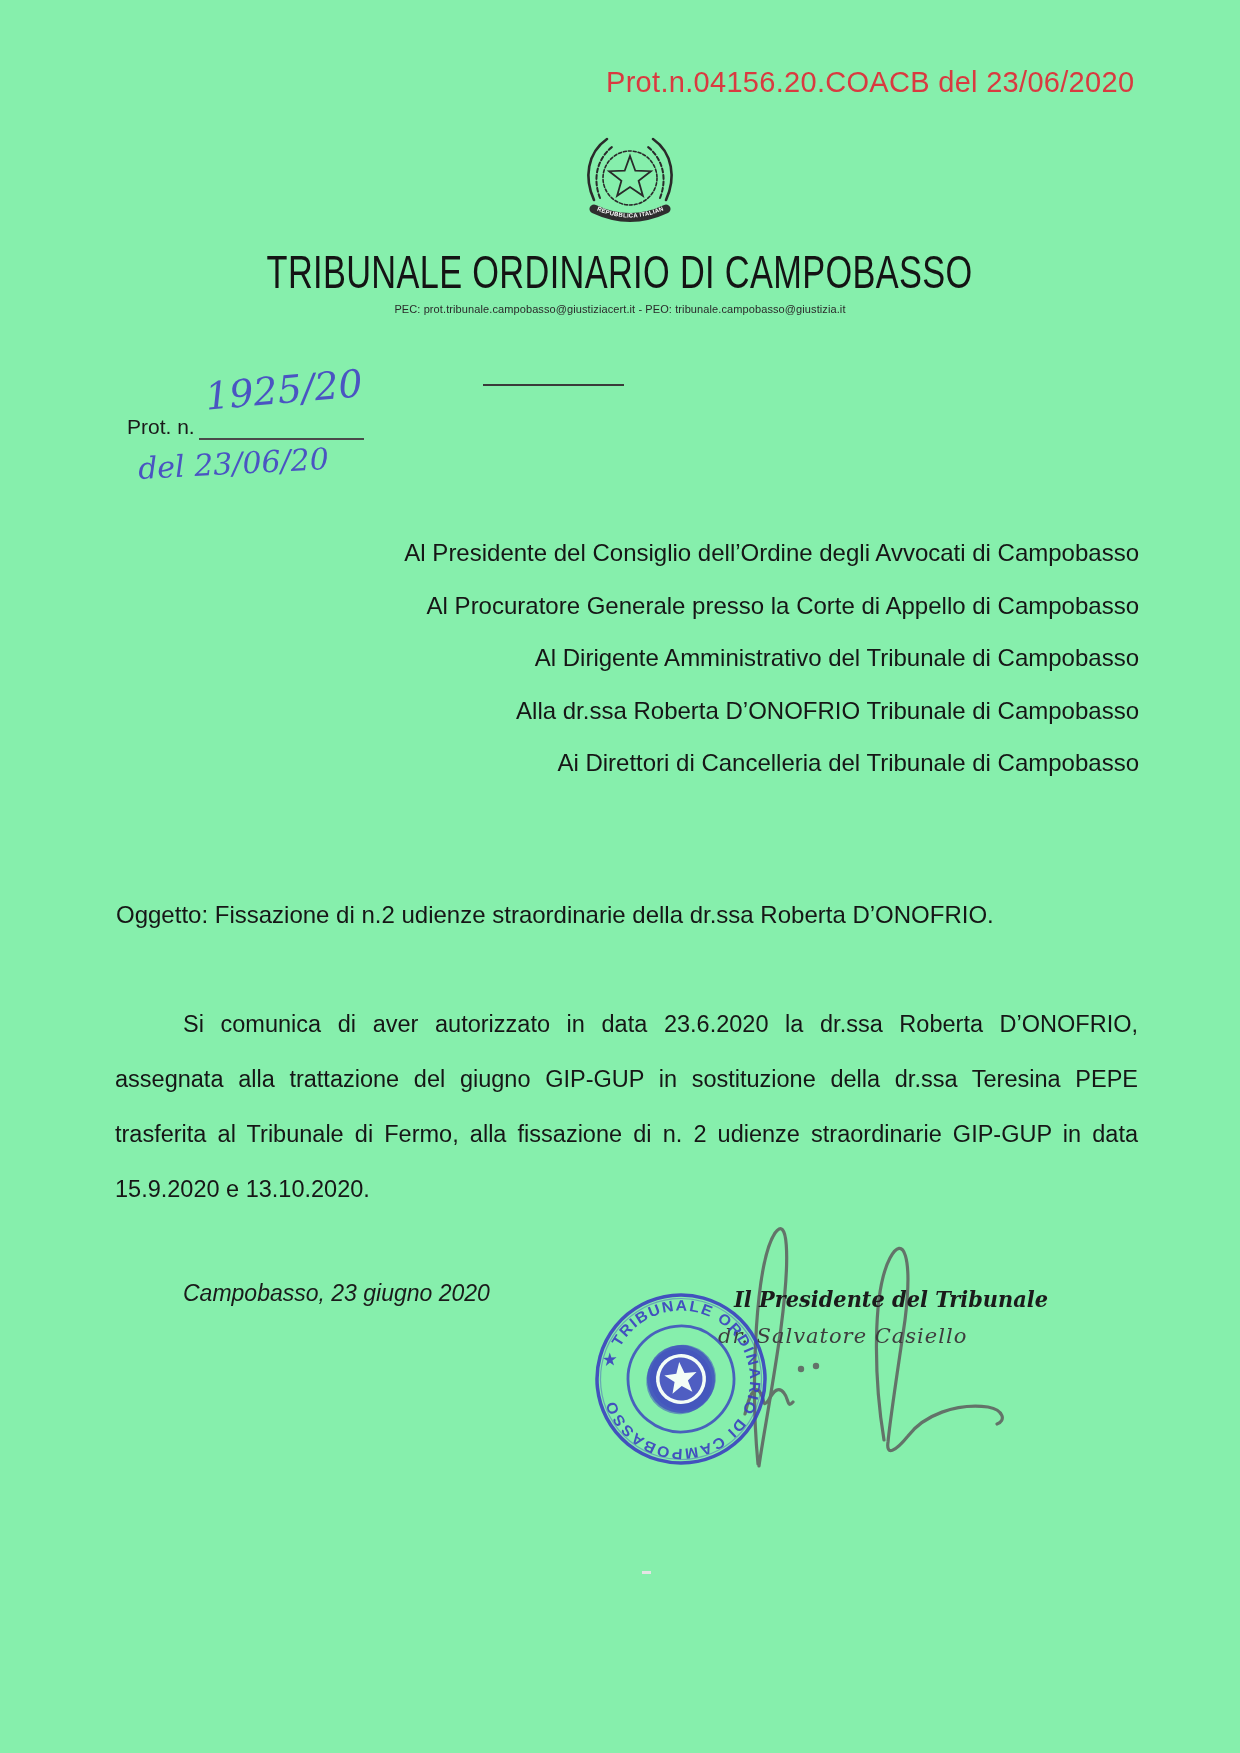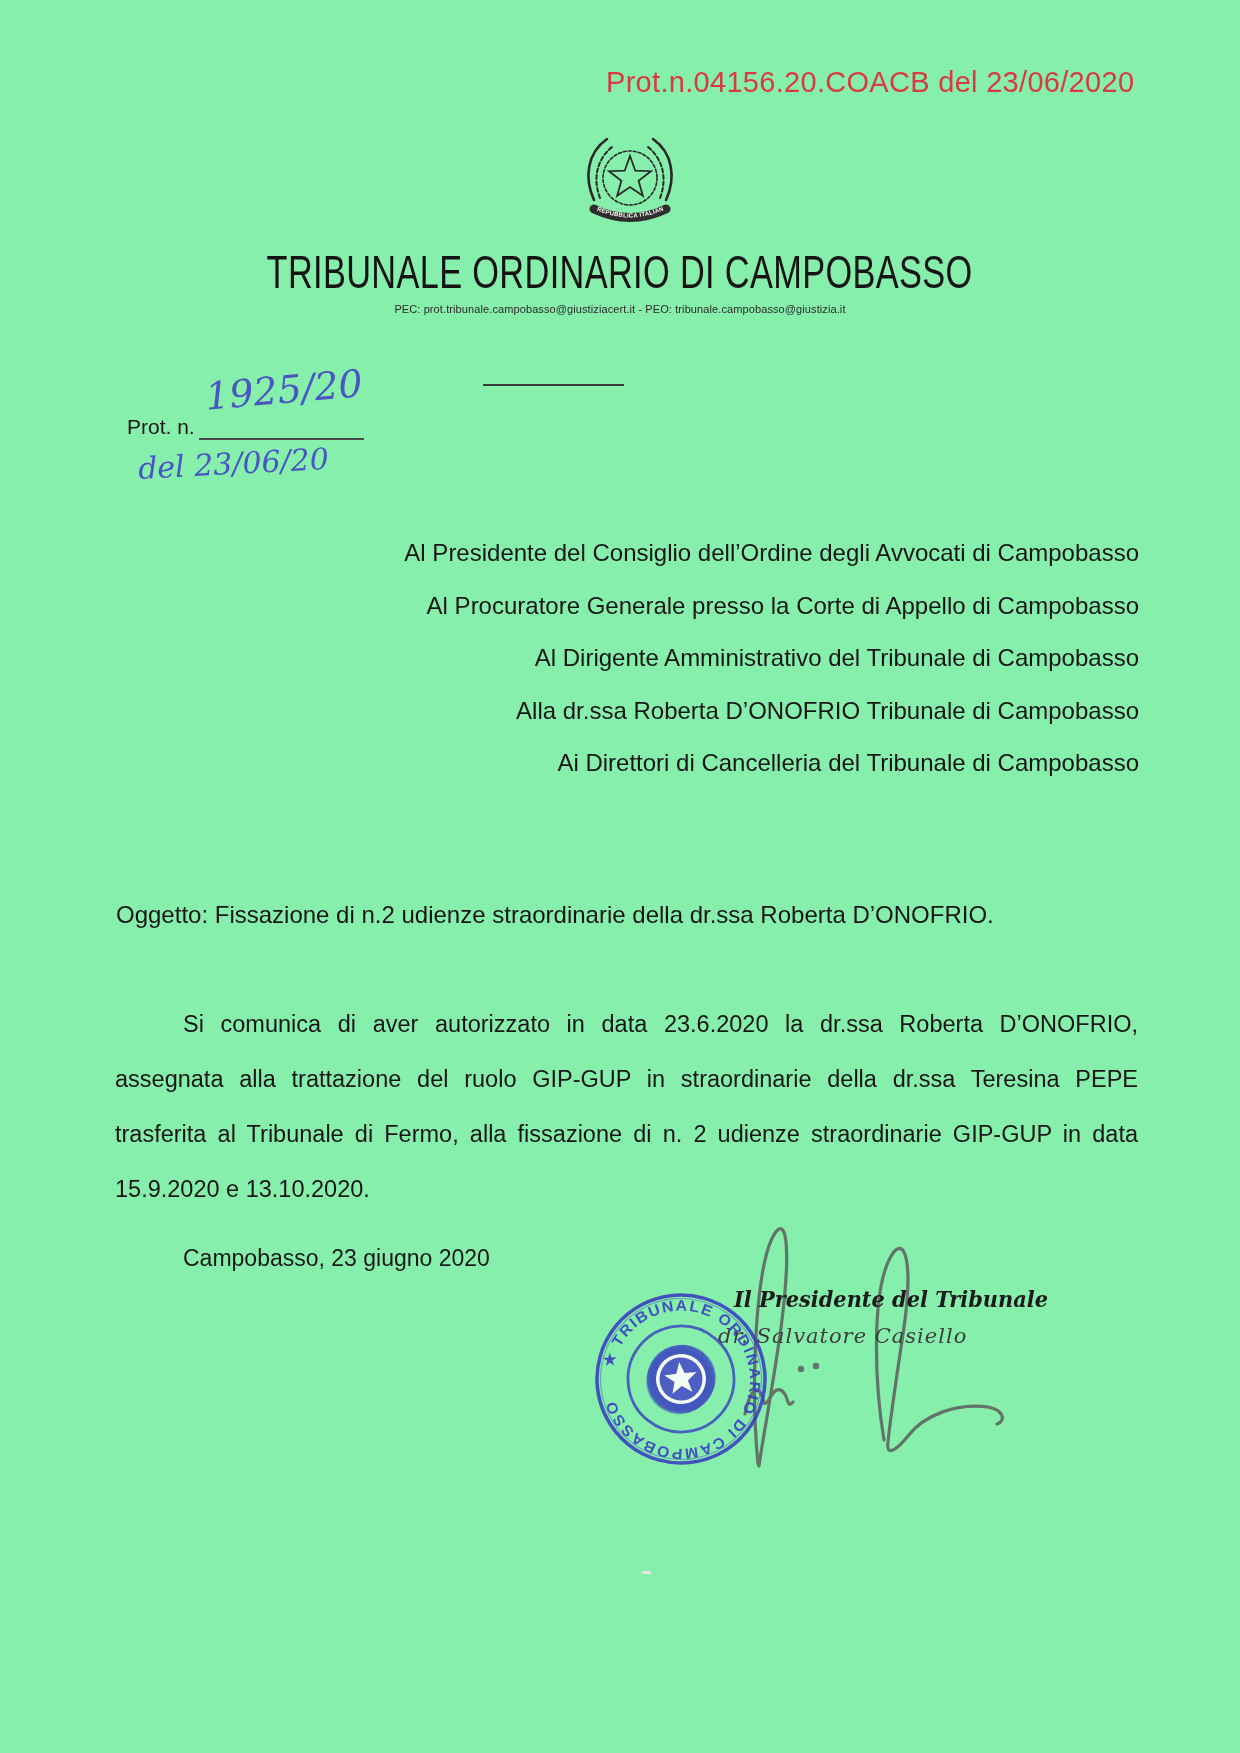--- a/index.html
+++ b/index.html
@@ -34,21 +34,21 @@
   .recipients { position:absolute; left:0; right:101px; top:527px; text-align:right; font-size:24px; color:#161616; }
   .r-line { height:52.5px; line-height:52.5px; white-space:nowrap; }
   
   .subject { position:absolute; left:116px; top:901px; font-size:24px; color:#161616; white-space:nowrap; }
   
   .body-block { position:absolute; left:115px; top:997px; width:1023px; font-size:23.5px; color:#161616; }
   .body-line { height:55px; line-height:55px; text-align:justify; text-align-last:justify; }
   .body-line.first { text-indent:68px; }
   .body-line.last { text-align-last:left; }
   
-  .dateline { position:absolute; left:183px; top:1245px; font-size:23px; color:#1a1a1a; white-space:nowrap; }
+  .dateline { position:absolute; left:183px; top:1280px; font-size:23px; font-style:italic; color:#1a1a1a; white-space:nowrap; }
   
   .sig-role {
     position:absolute; left:728px; top:1286px; width:240px; text-align:center;
     font-family:"DejaVu Serif", serif; font-style:italic; font-weight:bold;
     font-size:22px; color:#1b1b1b; transform:scaleX(0.95); white-space:nowrap;
   }
   .sig-name {
     position:absolute; left:718px; top:1324px; width:240px; 
     font-family:"DejaVu Serif", serif; font-style:italic;
     font-size:21px; color:#3d3d3d; letter-spacing:1px; white-space:nowrap;
@@ -99,21 +99,21 @@
     <div class="r-line">Al Procuratore Generale presso la Corte di Appello di Campobasso</div>
     <div class="r-line">Al Dirigente Amministrativo del Tribunale di Campobasso</div>
     <div class="r-line">Alla dr.ssa Roberta D’ONOFRIO Tribunale di Campobasso</div>
     <div class="r-line">Ai Direttori di Cancelleria del Tribunale di Campobasso</div>
   </div>
 
   <div class="subject">Oggetto: Fissazione di n.2 udienze straordinarie della dr.ssa Roberta D’ONOFRIO.</div>
 
   <div class="body-block">
     <div class="body-line first">Si comunica di aver autorizzato in data 23.6.2020 la dr.ssa Roberta D’ONOFRIO,</div>
-    <div class="body-line">assegnata alla trattazione del ruolo GIP-GUP in straordinarie della dr.ssa Teresina PEPE</div>
+    <div class="body-line">assegnata alla trattazione del giugno GIP-GUP in sostituzione della dr.ssa Teresina PEPE</div>
     <div class="body-line">trasferita al Tribunale di Fermo, alla fissazione di n. 2 udienze straordinarie GIP-GUP in data</div>
     <div class="body-line last">15.9.2020 e 13.10.2020.</div>
   </div>
 
   <div class="dateline">Campobasso, 23 giugno 2020</div>
 
   <svg class="sig-svg" width="320" height="340" viewBox="700 1150 320 340">
     <g fill="none" stroke="#5e5e5e" stroke-width="3.2" stroke-linecap="round" opacity="0.85">
       <path d="M 758 1464 C 750 1380 756 1262 775 1233 C 787 1216 791 1250 781 1328 C 772 1392 763 1437 759 1466"></path>
       <path d="M 745 1414 C 749 1396 754 1386 759 1391 C 765 1397 762 1409 768 1401 C 774 1390 779 1386 784 1393 C 789 1399 787 1409 793 1402"></path>

